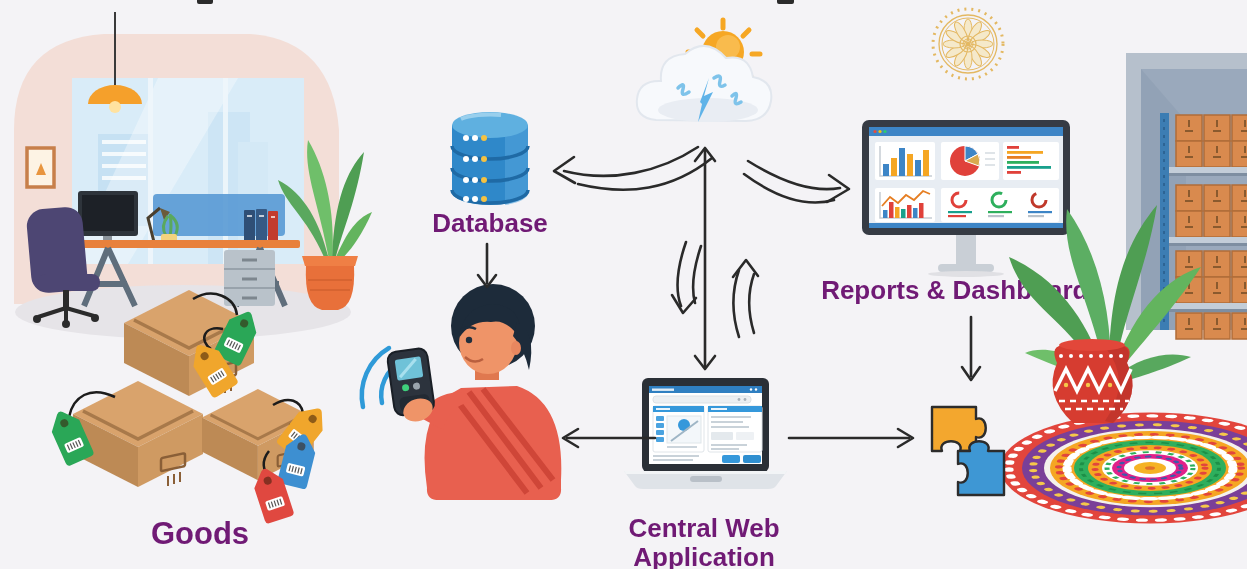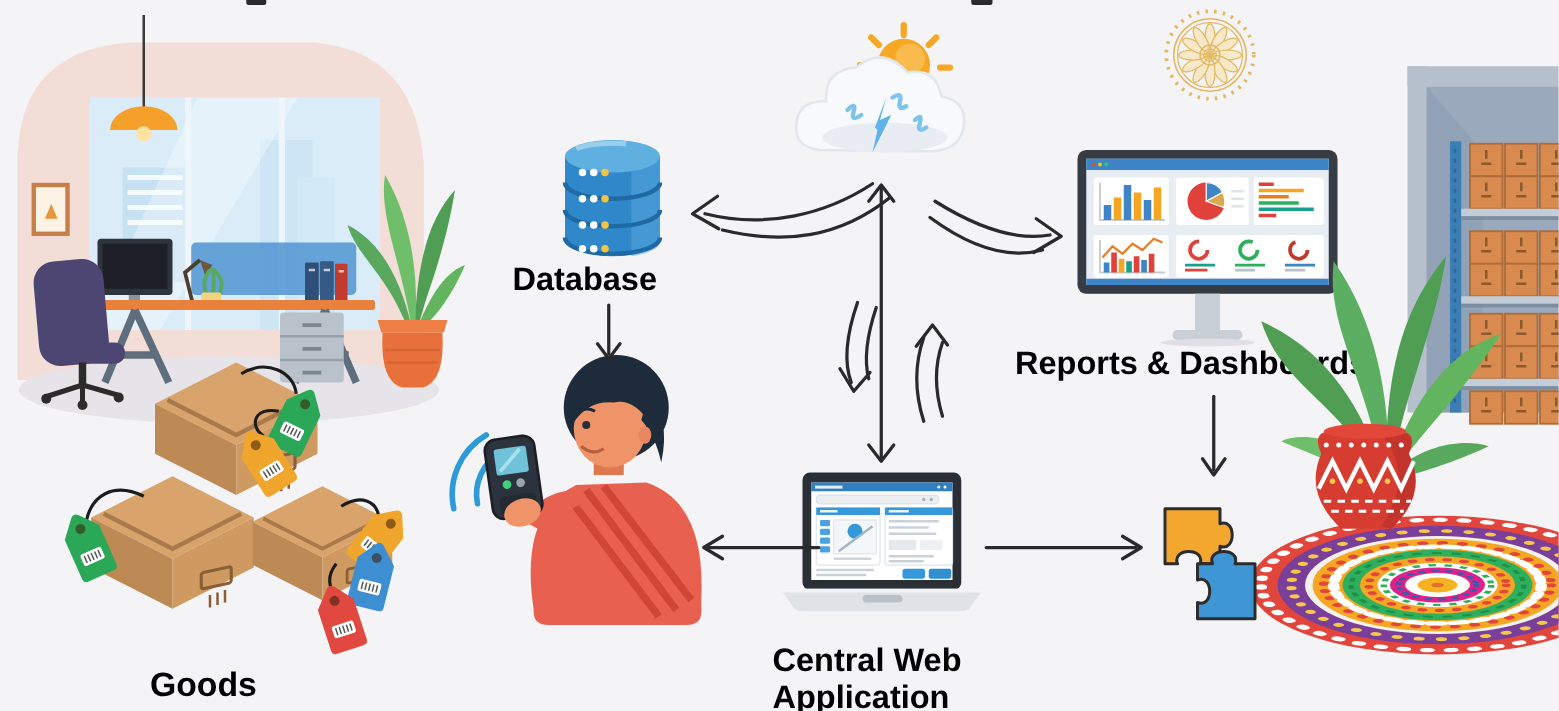--- a/index.html
+++ b/index.html
@@ -1,19 +1,19 @@
 <!DOCTYPE html>
 <html><head>
 <meta charset="utf-8">
 <style>
   html,body{margin:0;padding:0;background:#e9e9ec;}
   .canvas{position:relative;width:1247px;height:569px;background:#f4f3f6;overflow:hidden;
           font-family:"Liberation Sans","DejaVu Sans",sans-serif;}
   .abs{position:absolute;}
-  .lbl{position:absolute;color:#000000;font-weight:600;
+  .lbl{position:absolute;color:#701a75;font-weight:600;text-align:center;
        font-size:26px;line-height:1.12;letter-spacing:0;z-index:20;}
   svg{display:block;overflow:visible;}
   .frag{position:absolute;top:0;height:4px;background:#2b2b2b;border-radius:0 0 2px 2px;z-index:30;}
 </style>
 </head>
 <body>
 
 <div class="canvas">
 
   <div class="frag" style="left:197px;width:16px;"></div>
@@ -125,21 +125,21 @@
       <path d="M224,166 C216,176 218,186 224,190"></path>
     </g>
     <use href="#gtag" fill="#2aa757" transform="translate(178,24) rotate(26 15 27)"></use>
     <use href="#gtag" fill="#f0a62c" transform="translate(152,56) rotate(-32 15 27)"></use>
     <use href="#gtag" fill="#2aa757" transform="translate(10,124) rotate(-24 15 27)"></use>
     <use href="#gtag" fill="#f0a62c" transform="translate(244,118) rotate(38 15 27)"></use>
     <use href="#gtag" fill="#3d8fd1" transform="translate(238,148) rotate(14 15 27)"></use>
     <use href="#gtag" fill="#e04840" transform="translate(212,182) rotate(-18 15 27)"></use>
   </svg>
   </div>
-  <div class="lbl" style="left:120px;top:533px;width:160px;font-size:27px;">Goods</div>
+  <div class="lbl" style="left:120px;top:517px;width:160px;font-size:31px;">Goods</div>
 
   <div class="abs" style="left:445px;top:105px;z-index:5;">
   <svg width="90" height="105" viewBox="0 0 90 105">
     <g>
       <path d="M7,20 v67 a38,13 0 0 0 76,0 v-67 z" fill="#2f88c9"></path>
       <path d="M60,20 v80 a38,13 0 0 0 23,-13 v-67 z" fill="#56a6dd" opacity=".55"></path>
       <path d="M7,41 a38,13 0 0 0 76,0 M7,63 a38,13 0 0 0 76,0 M7,85 a38,13 0 0 0 76,0" stroke="#1f6aa5" stroke-width="3.5" fill="none"></path>
       <ellipse cx="45" cy="20" rx="38" ry="13" fill="#5fb0e0"></ellipse>
       <path d="M16,14 a34,9 0 0 1 40,-4" stroke="#a8d7f0" stroke-width="4" fill="none" opacity=".8"></path>
       <g>

